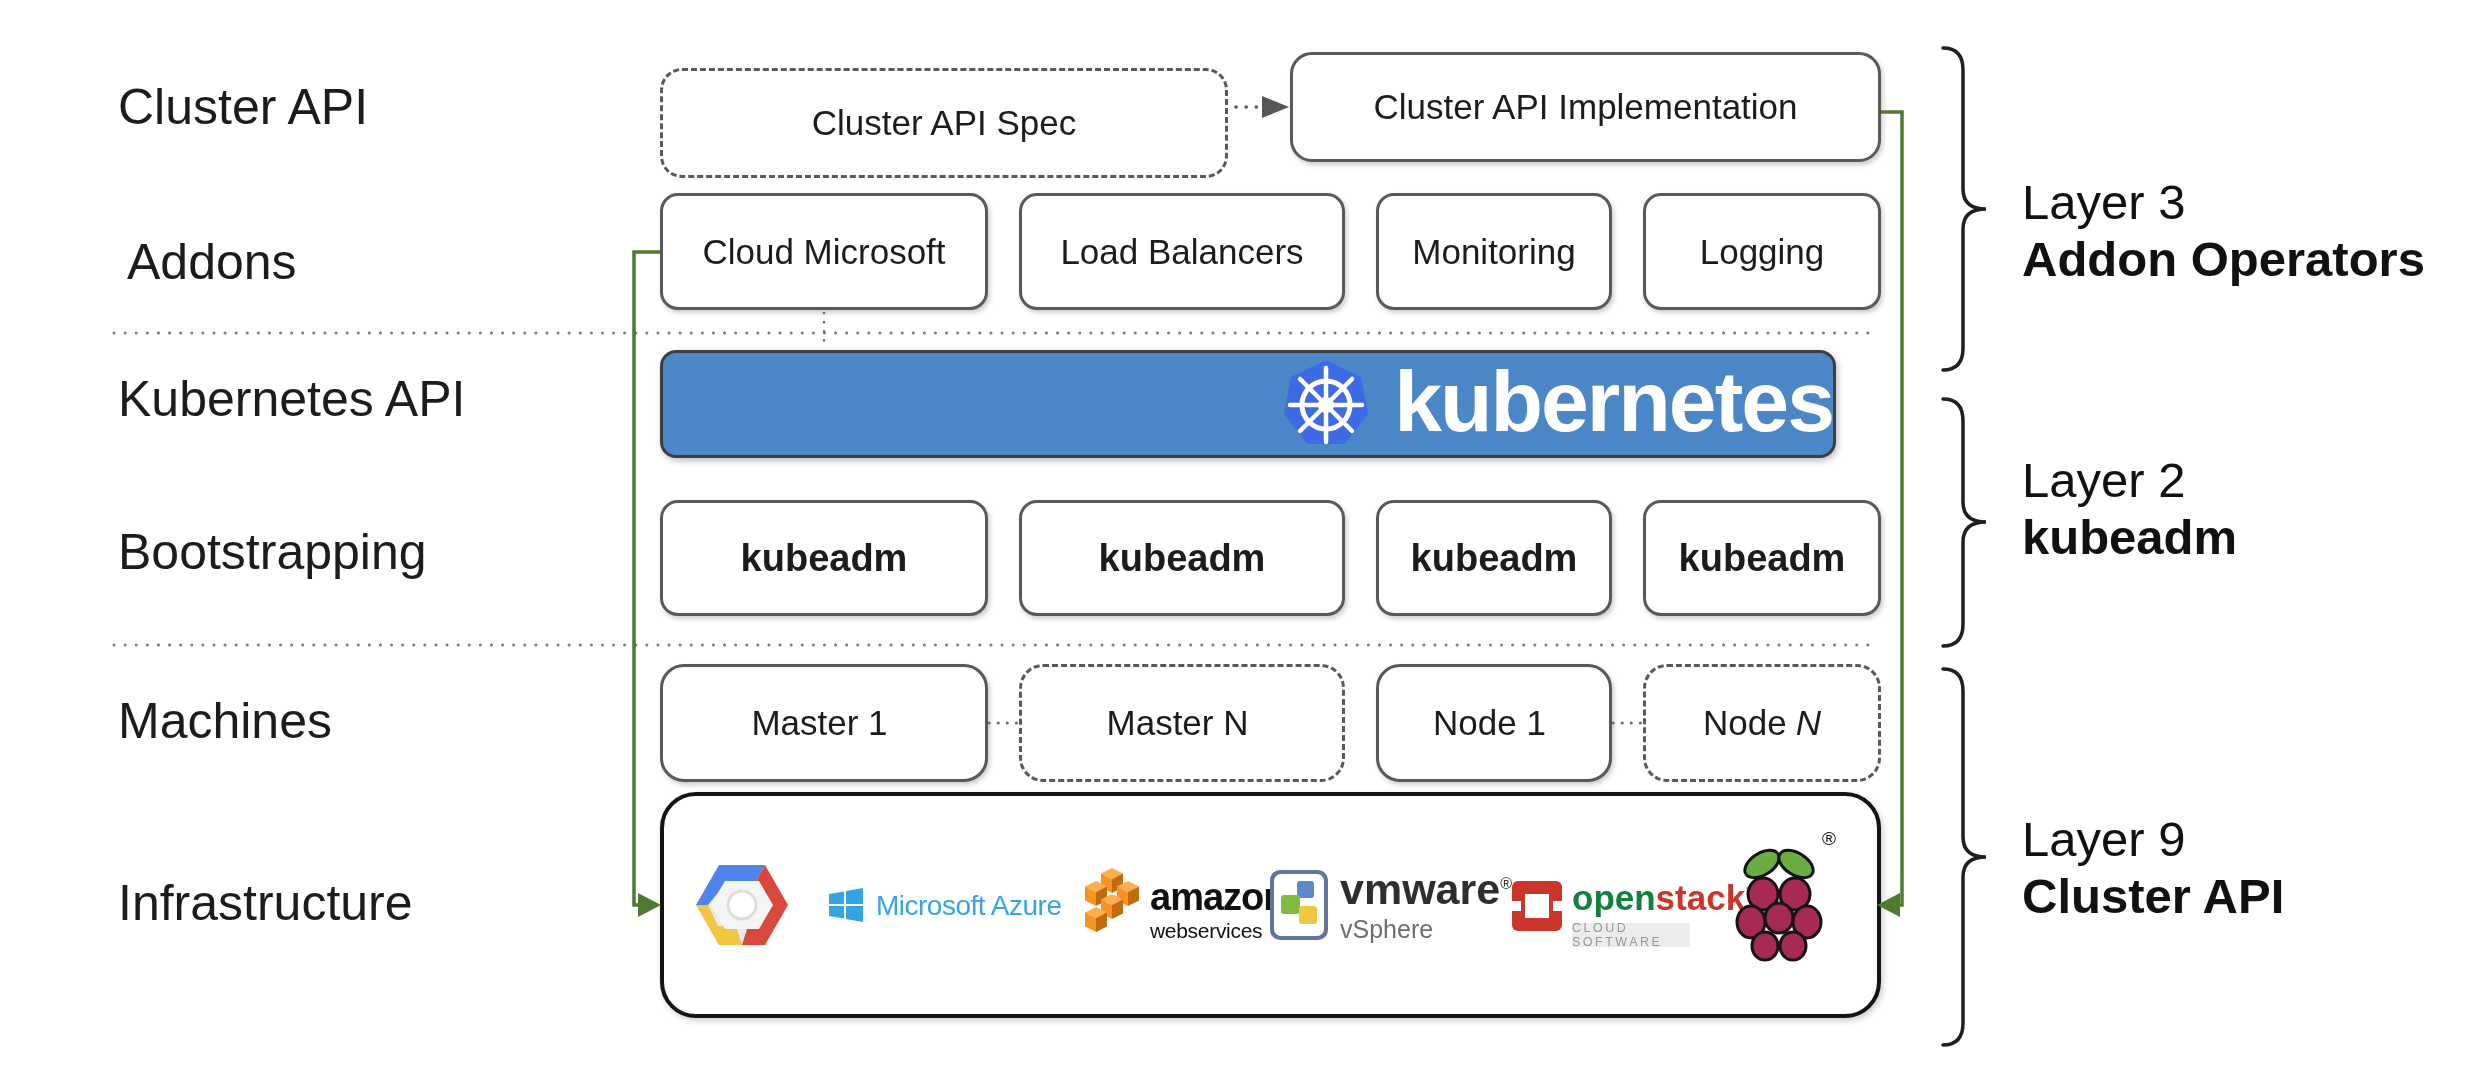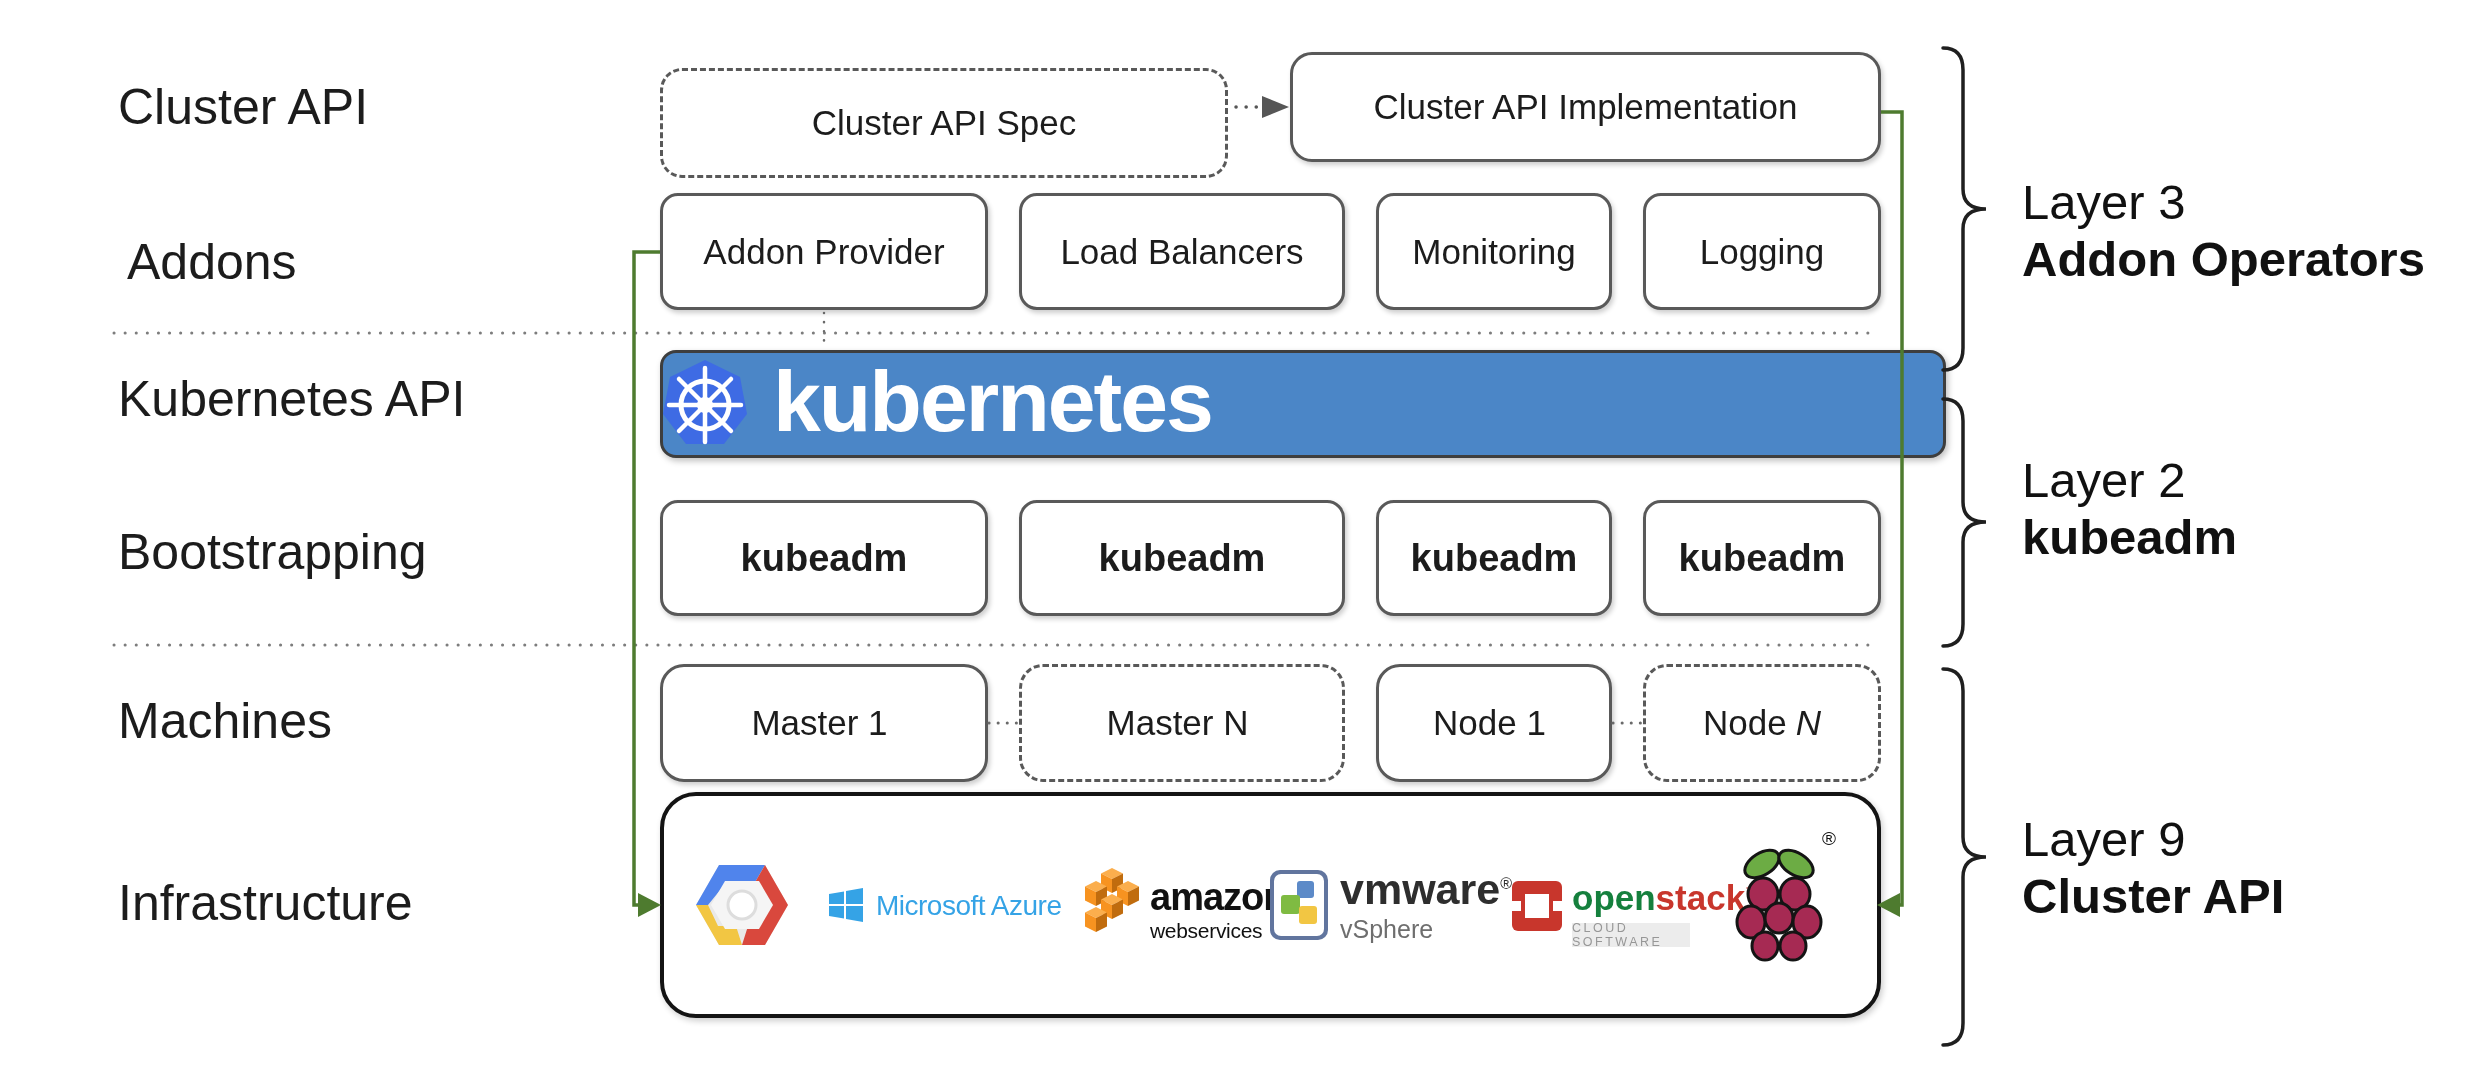--- a/index.html
+++ b/index.html
@@ -8,23 +8,23 @@
   svg.overlay{position:absolute;left:0;top:0;pointer-events:none;}
   .rowlabel{position:absolute;left:118px;transform:translateY(-50%);font-size:50px;white-space:nowrap;}
   .box{position:absolute;box-sizing:border-box;border:3px solid #595959;border-radius:18px;background:#fff;
        display:flex;align-items:center;justify-content:center;font-size:35px;white-space:nowrap;
        box-shadow:2px 3px 5px rgba(0,0,0,0.20);}
   .box.r22{border-radius:22px;}
   .box.dashed{border-style:dashed;border-width:3.5px;box-shadow:none;}
   .box.kube{font-weight:bold;font-size:38px;}
   .box.machine{border-radius:24px;}
   .machine .suffix{font-style:italic;margin-left:9px;}
-  .banner{position:absolute;left:660px;top:350px;width:1286px;height:108px;box-sizing:border-box;
+  .banner{position:absolute;left:660px;top:350px;width:1176px;height:108px;box-sizing:border-box;
           background:var(--banner-blue,#4B86C7);border:3px solid #3e3e3e;border-radius:16px;
-          display:flex;align-items:center;justify-content:flex-start;gap:26px;
+          display:flex;align-items:center;justify-content:flex-end;gap:26px;
           box-shadow:2px 3px 6px rgba(0,0,0,0.25);}
   .banner-text{font-size:86px;font-weight:bold;color:#ffffff;letter-spacing:-2px;line-height:1;padding-bottom:6px;}
   .infra{position:absolute;left:660px;top:792px;width:1221px;height:226px;box-sizing:border-box;
          border:4px solid #141414;border-radius:36px;background:#fff;
          box-shadow:2px 3px 6px rgba(0,0,0,0.20);}
   .provider{position:absolute;}
   .layer{position:absolute;left:2022px;font-size:49px;line-height:57px;white-space:nowrap;color:#111;}
   .layer .l2{font-weight:bold;}
   .azure-label{font-size:28px;letter-spacing:-0.5px;color:var(--azure-blue,#35A3E6);line-height:1;}
   .aws-word{font-size:38px;font-weight:bold;letter-spacing:-1px;line-height:1;color:#111;}
@@ -53,21 +53,21 @@
   <div class="rowlabel" style="top:903px">Infrastructure</div>
 
   <div class="box dashed r22" style="left:660px;top:68px;width:568px;height:110px">
     <span>Cluster API Spec</span>
   </div>
   <div class="box r22" style="left:1290px;top:52px;width:591px;height:110px">
     <span>Cluster API Implementation</span>
   </div>
 
   <div class="box" style="left:660px;top:193px;width:328px;height:117px">
-    <span>Addon Provider</span>
+    <span>Cloud Microsoft</span>
   </div>
   <div class="box" style="left:1019px;top:193px;width:326px;height:117px">
     <span>Load Balancers</span>
   </div>
   <div class="box" style="left:1376px;top:193px;width:236px;height:117px">
     <span>Monitoring</span>
   </div>
   <div class="box" style="left:1643px;top:193px;width:238px;height:117px">
     <span>Logging</span>
   </div>

